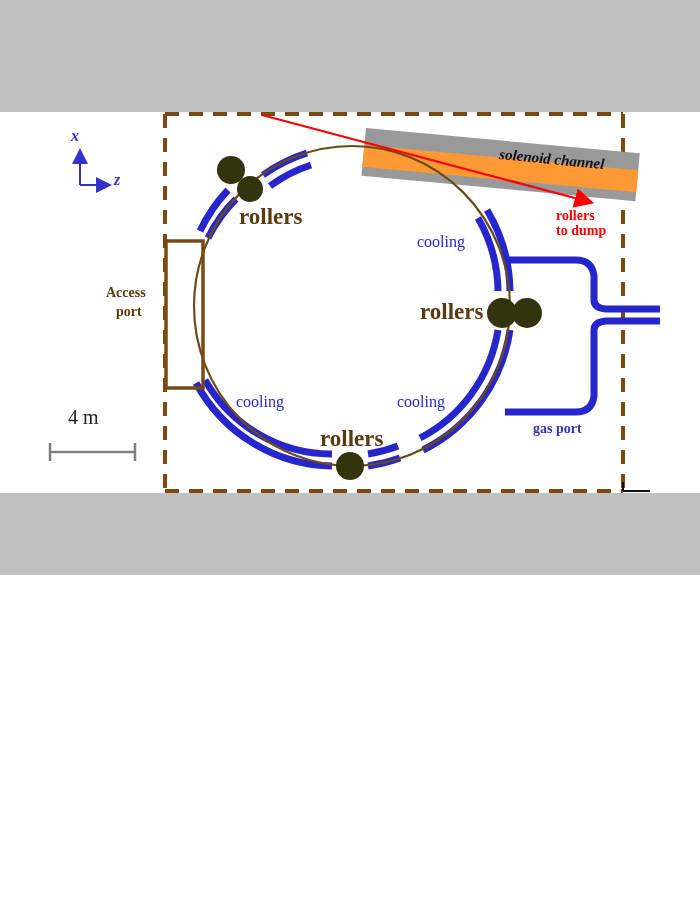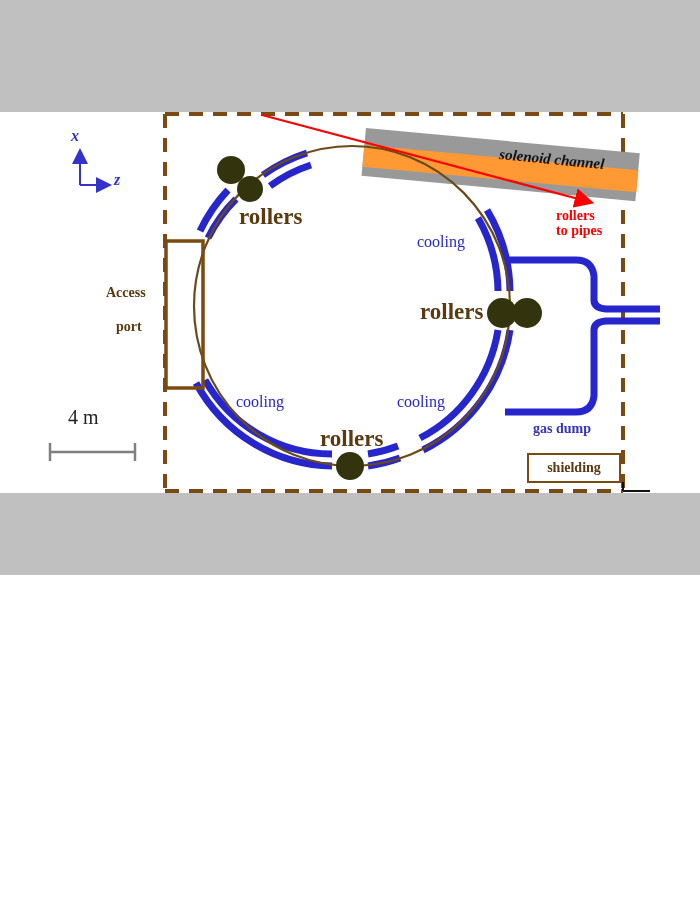--- a/index.html
+++ b/index.html
@@ -184,34 +184,31 @@
     </g>
 
   </svg>
 
   <div class="lbl lbl-axis" style="left:71px; top:128px; color:#3333cc;">x</div>
   <div class="lbl lbl-axis" style="left:114px; top:172px; color:#3333cc;">z</div>
 
   <div class="lbl lbl-scale" style="left:68px; top:407px; color:#222222;">4 m</div>
 
   <div class="lbl lbl-access" style="left:106px; top:286px; color:#5a3a10;">Access</div>
-  <div class="lbl lbl-access" style="left:116px; top:320px; color:#5a3a10;">port</div>
+  <div class="lbl lbl-access" style="left:116px; top:305px; color:#5a3a10;">port</div>
 
   <div class="lbl lbl-solenoid" style="left:500px; top:147px; color:#111111;">solenoid channel</div>
 
   <div class="lbl lbl-proton" style="left:556px; top:208px; color:#ff0000;">rollers</div>
-  <div class="lbl lbl-proton" style="left:556px; top:223px; color:#ff0000;">to pipes</div>
+  <div class="lbl lbl-proton" style="left:556px; top:223px; color:#ff0000;">to dump</div>
 
   <div class="lbl lbl-cooling" style="left:417px; top:234px; color:#2626cc;">cooling</div>
   <div class="lbl lbl-cooling" style="left:236px; top:394px; color:#2626cc;">cooling</div>
   <div class="lbl lbl-cooling" style="left:397px; top:394px; color:#2626cc;">cooling</div>
 
   <div class="lbl lbl-rollers" style="left:239px; top:205px; color:#5a3a10;">rollers</div>
   <div class="lbl lbl-rollers" style="left:420px; top:300px; color:#5a3a10;">rollers</div>
   <div class="lbl lbl-rollers" style="left:320px; top:427px; color:#5a3a10;">rollers</div>
 
-  <div class="lbl lbl-gaspipes" style="left:533px; top:422px; color:#3333bb;">gas dump</div>
-
-  <div id="shielding-box" style="left:527px; top:453px; width:90px; height:26px;">
-    <span class="lbl-shielding" style="color:#5a3a10;">shielding</span>
-  </div>
+  <div class="lbl lbl-gaspipes" style="left:533px; top:422px; color:#3333bb;">gas port</div>
+
 
 </div>
 
 </body></html>

